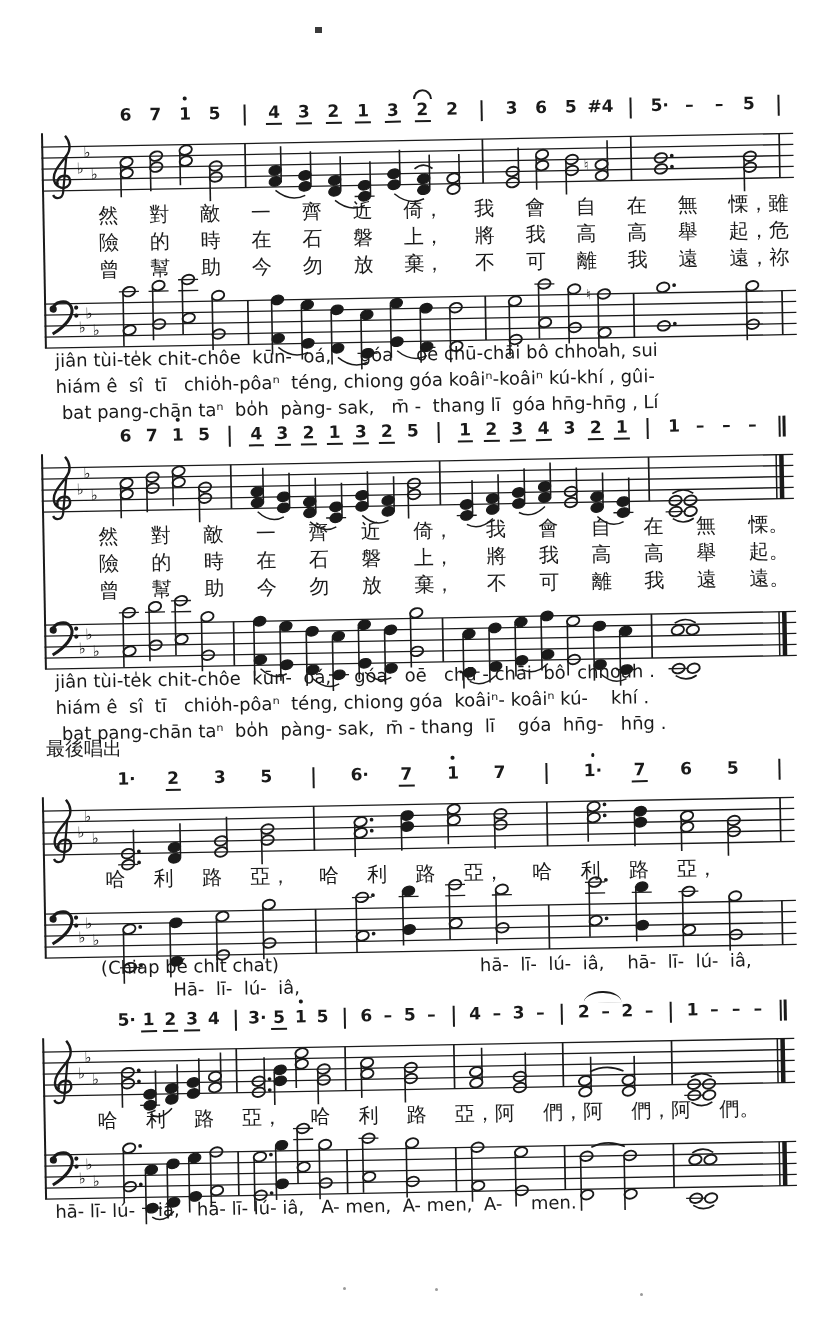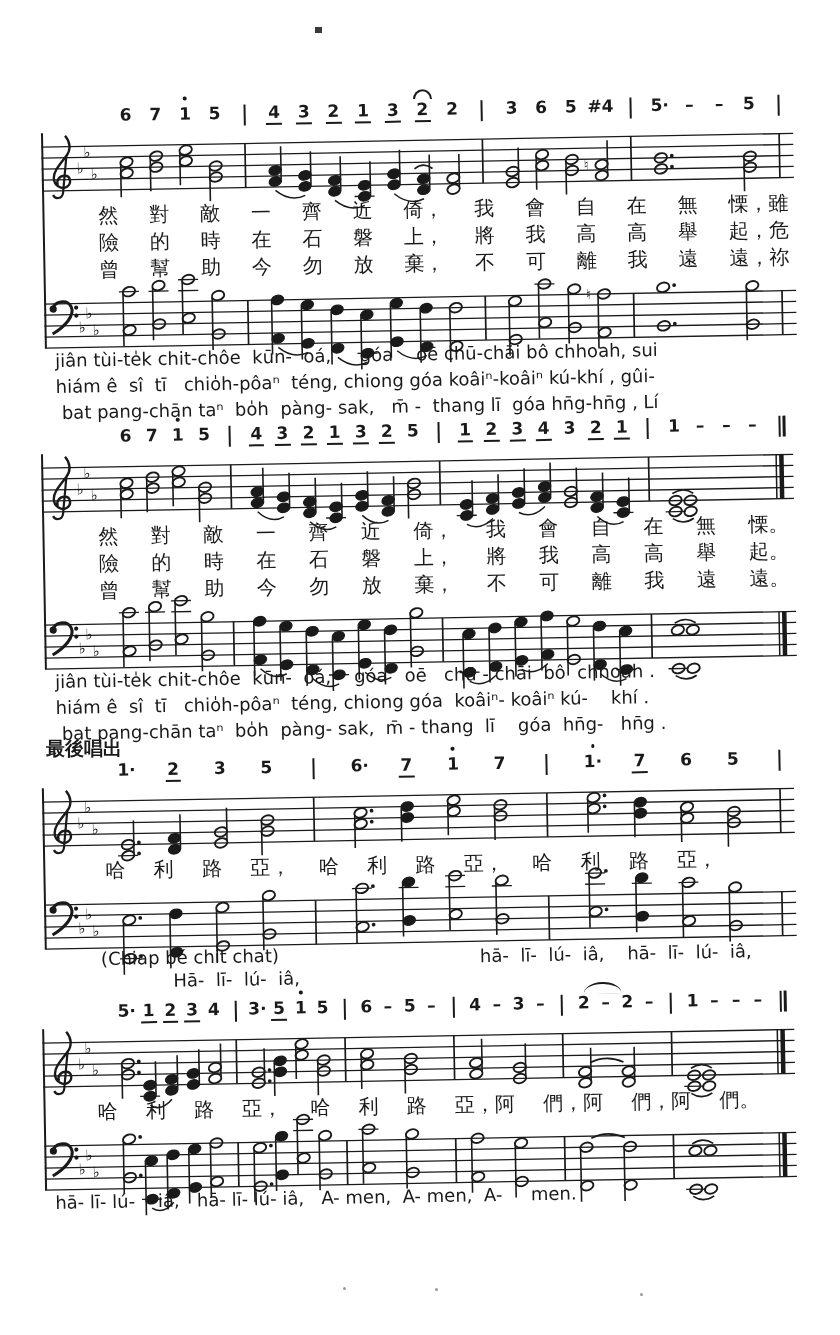--- a/index.html
+++ b/index.html
@@ -22,21 +22,21 @@
   .hat{position:absolute;left:50%;top:-10px;width:15px;height:8px;transform:translateX(-50%);
        border:2px solid #1a1a1a;border-bottom:none;border-radius:50% 50% 0 0/100% 100% 0 0}
   .tiearc{position:absolute;top:-10px;height:10px;border-top:2px solid #1a1a1a;
           border-radius:50%/100% 100% 0 0}
   svg.staff{display:block;margin-left:44px;overflow:visible}
   .cn-row{display:flex;justify-content:space-between;margin-left:100px;width:690px;
           height:27px;font-size:20px;line-height:26px;font-weight:500}
   .sysB3 .cn-row{margin-left:106px;width:612px}
   .sysB4 .cn-row{margin-left:98px;width:662px}
   .rom-line{white-space:pre;margin-left:54px;height:26px;font-size:18px;line-height:25px}
-  .cue{height:22px;margin:-12px 0 3px 46px;font-size:19px;font-weight:700}
+  .cue{height:22px;margin:-12px 0 12px 46px;font-size:19px;font-weight:400}
   .romblock{position:relative;height:52px;font-size:18px}
   .annot{position:absolute;left:100px;top:0;white-space:pre}
   .rp1{position:absolute;left:118px;top:21px;white-space:pre}
   .rp2{position:absolute;left:425px;top:2px;white-space:pre}
   .topdot{position:absolute;left:315px;top:27px;width:7px;height:6px;background:#3a3a3a}
   .speck{position:absolute;background:#9a9a9a;width:3px;height:3px;border-radius:50%}
 </style>
 </head>
 <body>
 

